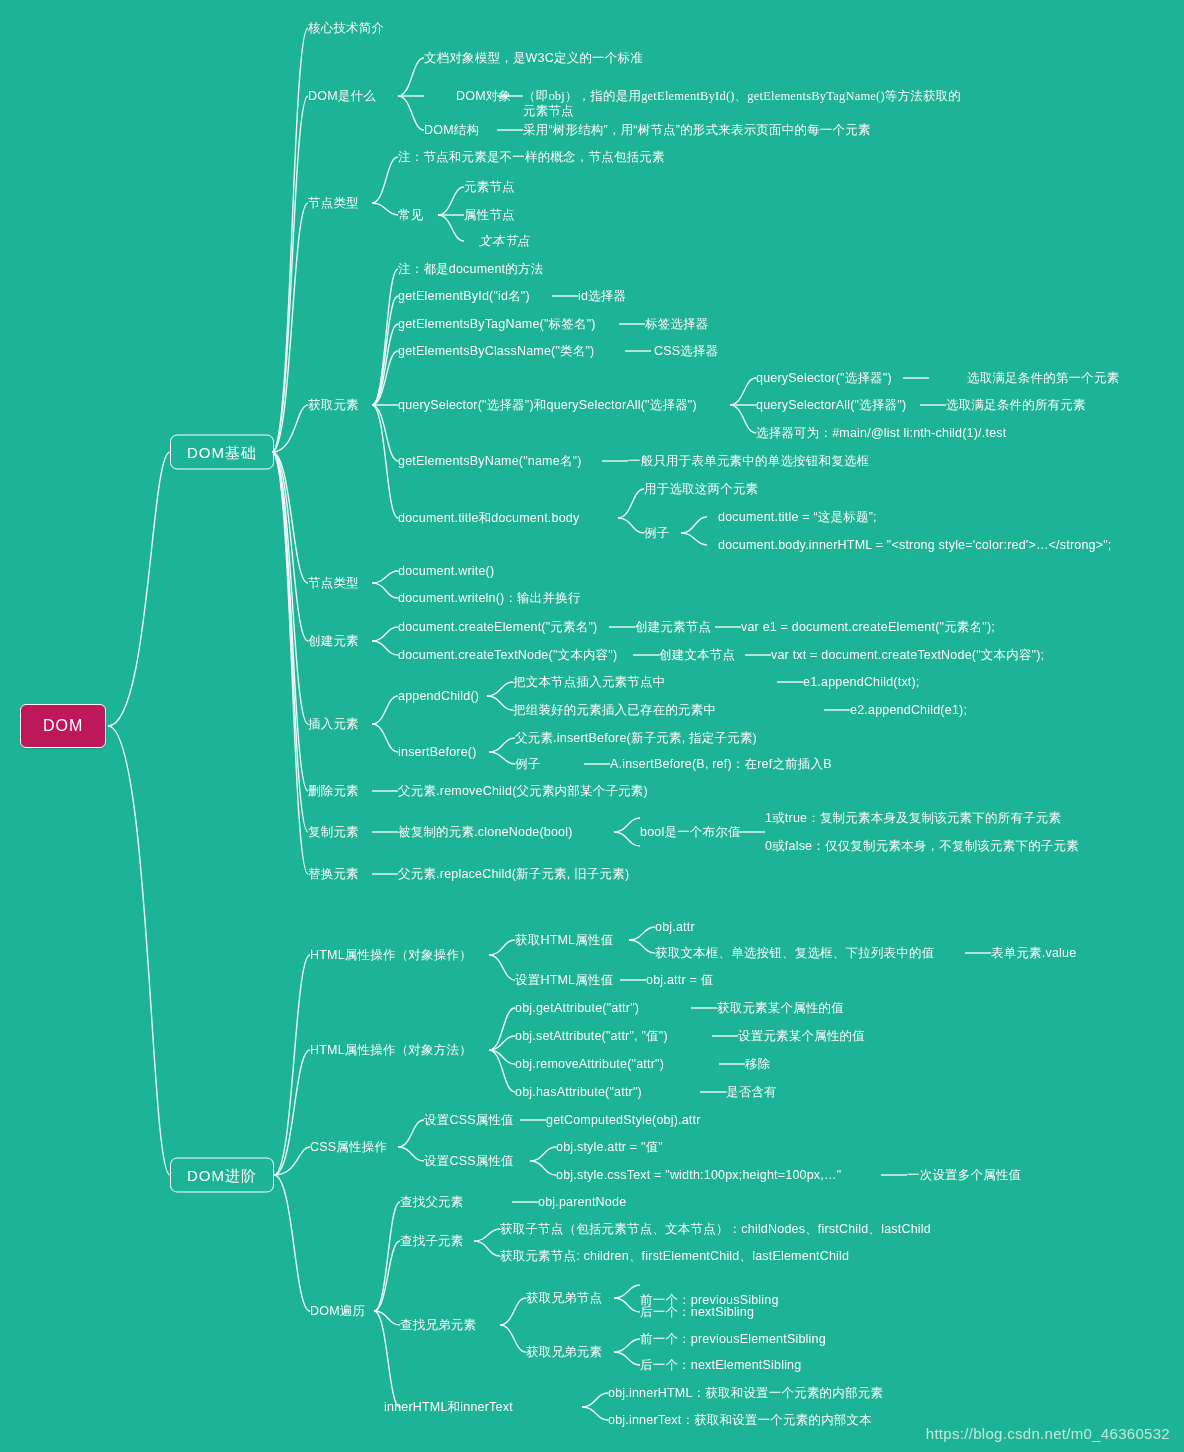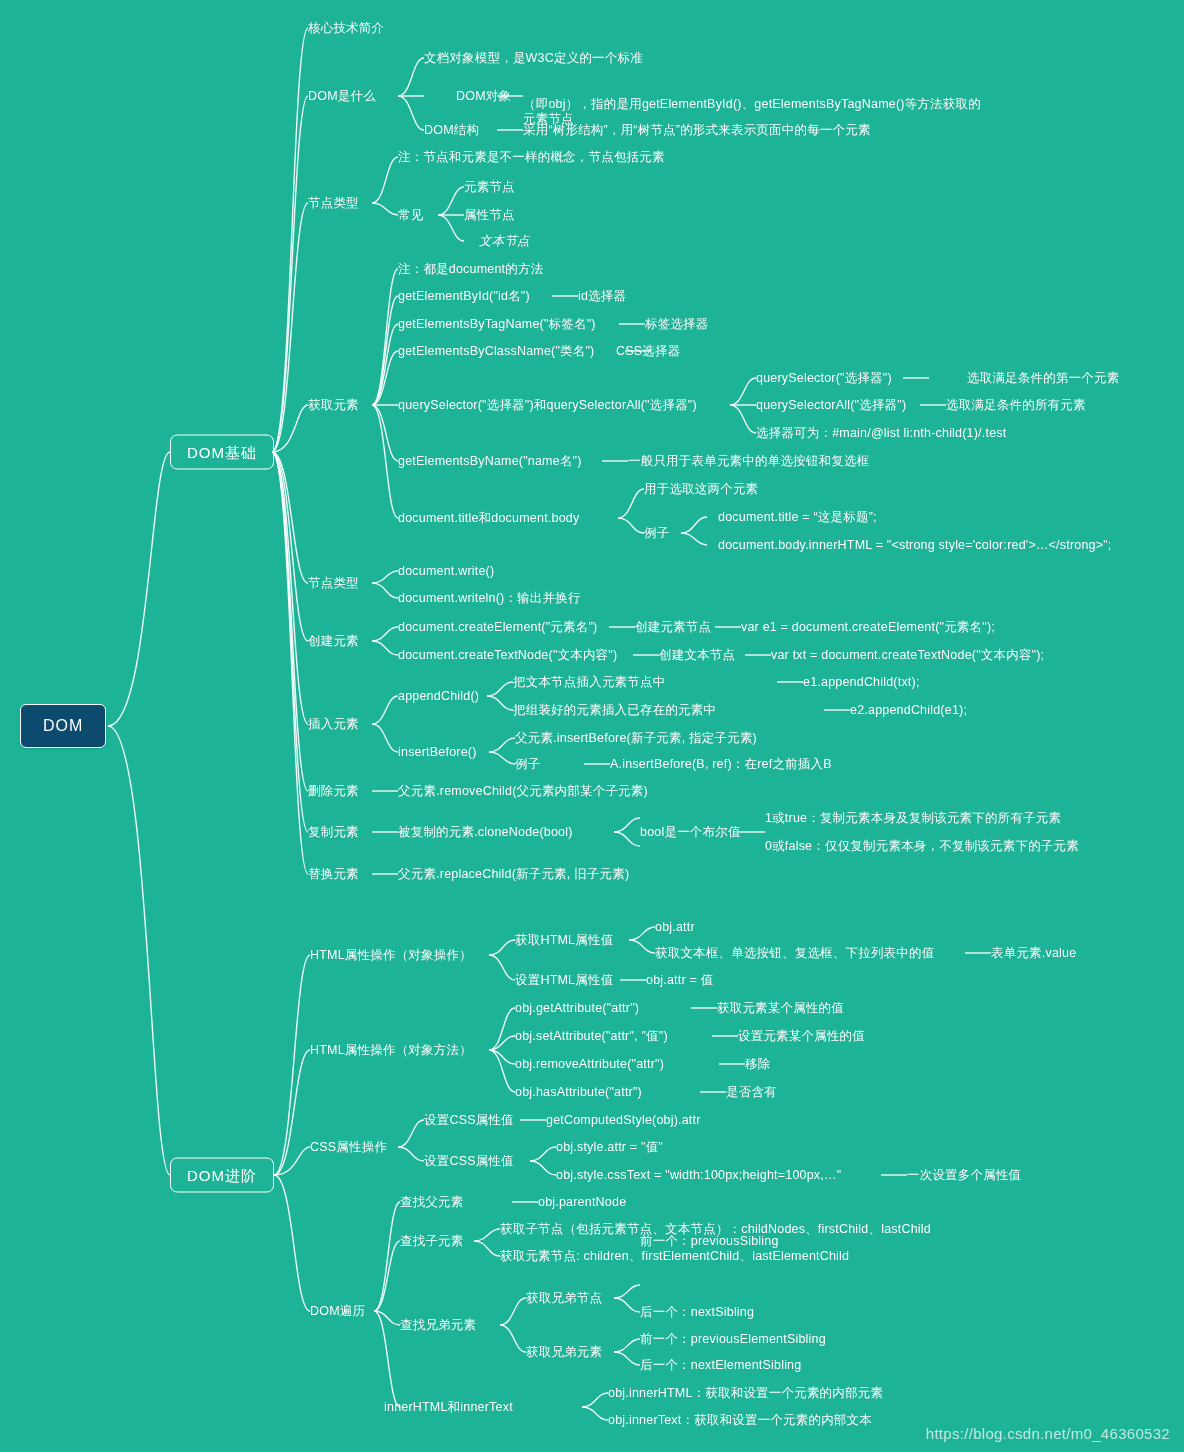--- a/index.html
+++ b/index.html
@@ -33,21 +33,21 @@
     border:1.6px solid #ffffff;
     border-radius:7px;
     color:#ffffff;
     font-size:15px;
     line-height:1;
     padding:9px 16px;
     letter-spacing:1px;
     background:transparent;
   }
   .boxnode.root{
-    background:#0c4a6e;
+    background:#be185d;
     border-color:#ffffff;
     border-radius:6px;
     padding:13px 22px;
     font-size:16px;
     box-shadow:0 1px 2px rgba(0,0,0,.12);
   }
   .watermark{
     position:absolute;
     right:14px;bottom:10px;
     color:rgba(255,255,255,.72);
@@ -185,40 +185,40 @@
   </svg>
 
   <div class="boxnode root" style="left:20px;top:726px;">DOM</div>
   <div class="boxnode" style="left:170px;top:452px;">DOM基础</div>
   <div class="boxnode" style="left:170px;top:1175px;">DOM进阶</div>
 
   <div class="node" style="left:308px;top:28px;">核心技术简介</div>
   <div class="node" style="left:308px;top:96px;">DOM是什么</div>
   <div class="node" style="left:424px;top:58px;">文档对象模型，是W3C定义的一个标准</div>
   <div class="node" style="left:444px;top:96px;margin-left:12px;">DOM对象</div>
-  <div class="node wrap" style="left:523px;top:112px;">（即obj），指的是用getElementById()、getElementsByTagName()等方法获取的
+  <div class="node wrap" style="left:523px;top:104px;font-family:Liberation Serif, serif;">（即obj），指的是用getElementById()、getElementsByTagName()等方法获取的
 元素节点</div>
   <div class="node" style="left:424px;top:130px;">DOM结构</div>
   <div class="node" style="left:523px;top:130px;">采用“树形结构”，用“树节点”的形式来表示页面中的每一个元素</div>
 
   <div class="node" style="left:308px;top:203px;">节点类型</div>
   <div class="node" style="left:398px;top:157px;">注：节点和元素是不一样的概念，节点包括元素</div>
   <div class="node" style="left:398px;top:215px;">常见</div>
   <div class="node" style="left:464px;top:187px;">元素节点</div>
   <div class="node" style="left:464px;top:215px;">属性节点</div>
   <div class="node" style="left:479px;top:241px;font-style:italic;">文本节点</div>
 
   <div class="node" style="left:308px;top:405px;">获取元素</div>
   <div class="node" style="left:398px;top:269px;">注：都是document的方法</div>
   <div class="node" style="left:398px;top:296px;">getElementById("id名")</div>
   <div class="node" style="left:578px;top:296px;">id选择器</div>
   <div class="node" style="left:398px;top:324px;">getElementsByTagName("标签名")</div>
   <div class="node" style="left:645px;top:324px;">标签选择器</div>
   <div class="node" style="left:398px;top:351px;">getElementsByClassName("类名")</div>
-  <div class="node" style="left:616px;top:351px;">CSS选择器</div>
+  <div class="node" style="left:654px;top:351px;">CSS选择器</div>
   <div class="node" style="left:398px;top:405px;">querySelector("选择器")和querySelectorAll("选择器")</div>
   <div class="node" style="left:756px;top:378px;">querySelector("选择器")</div>
   <div class="node" style="left:967px;top:378px;">选取满足条件的第一个元素</div>
   <div class="node" style="left:756px;top:405px;">querySelectorAll("选择器")</div>
   <div class="node" style="left:946px;top:405px;">选取满足条件的所有元素</div>
   <div class="node" style="left:756px;top:433px;">选择器可为：#main/@list li:nth-child(1)/.test</div>
   <div class="node" style="left:398px;top:461px;">getElementsByName("name名")</div>
   <div class="node" style="left:628px;top:461px;">一般只用于表单元素中的单选按钮和复选框</div>
   <div class="node" style="left:398px;top:518px;">document.title和document.body</div>
   <div class="node" style="left:644px;top:489px;">用于选取这两个元素</div>
@@ -288,21 +288,21 @@
   <div class="node" style="left:907px;top:1175px;">一次设置多个属性值</div>
 
   <div class="node" style="left:310px;top:1311px;">DOM遍历</div>
   <div class="node" style="left:400px;top:1202px;">查找父元素</div>
   <div class="node" style="left:538px;top:1202px;">obj.parentNode</div>
   <div class="node" style="left:400px;top:1241px;">查找子元素</div>
   <div class="node" style="left:500px;top:1229px;">获取子节点（包括元素节点、文本节点）：childNodes、firstChild、lastChild</div>
   <div class="node" style="left:500px;top:1256px;">获取元素节点: children、firstElementChild、lastElementChild</div>
   <div class="node" style="left:400px;top:1325px;">查找兄弟元素</div>
   <div class="node" style="left:526px;top:1298px;">获取兄弟节点</div>
-  <div class="node" style="left:640px;top:1241px;">前一个：previousSibling</div>
+  <div class="node" style="left:640px;top:1300px;">前一个：previousSibling</div>
   <div class="node" style="left:640px;top:1312px;">后一个：nextSibling</div>
   <div class="node" style="left:526px;top:1352px;">获取兄弟元素</div>
   <div class="node" style="left:640px;top:1339px;">前一个：previousElementSibling</div>
   <div class="node" style="left:640px;top:1365px;">后一个：nextElementSibling</div>
   <div class="node" style="left:384px;top:1407px;">innerHTML和innerText</div>
   <div class="node" style="left:608px;top:1393px;">obj.innerHTML：获取和设置一个元素的内部元素</div>
   <div class="node" style="left:608px;top:1420px;">obj.innerText：获取和设置一个元素的内部文本</div>
 
   <div class="watermark">https://blog.csdn.net/m0_46360532</div>
 </div>

